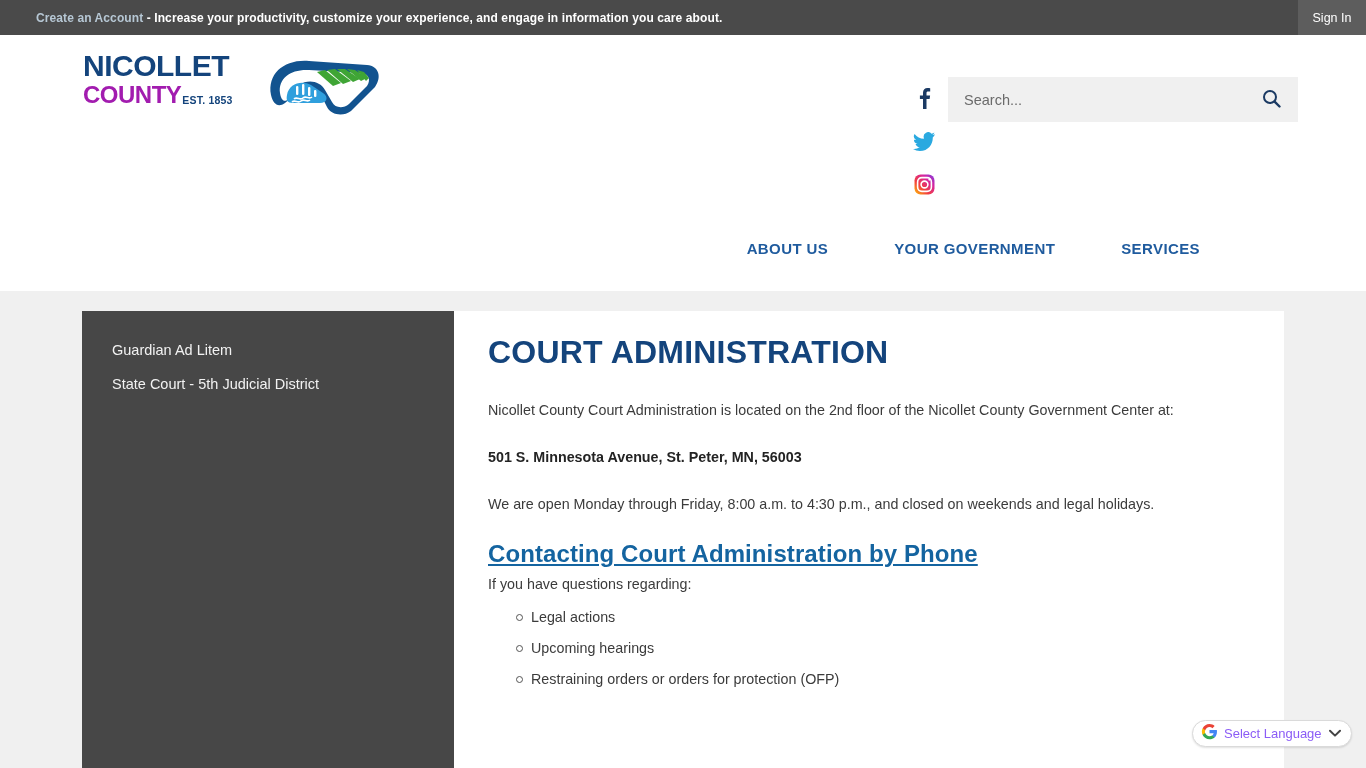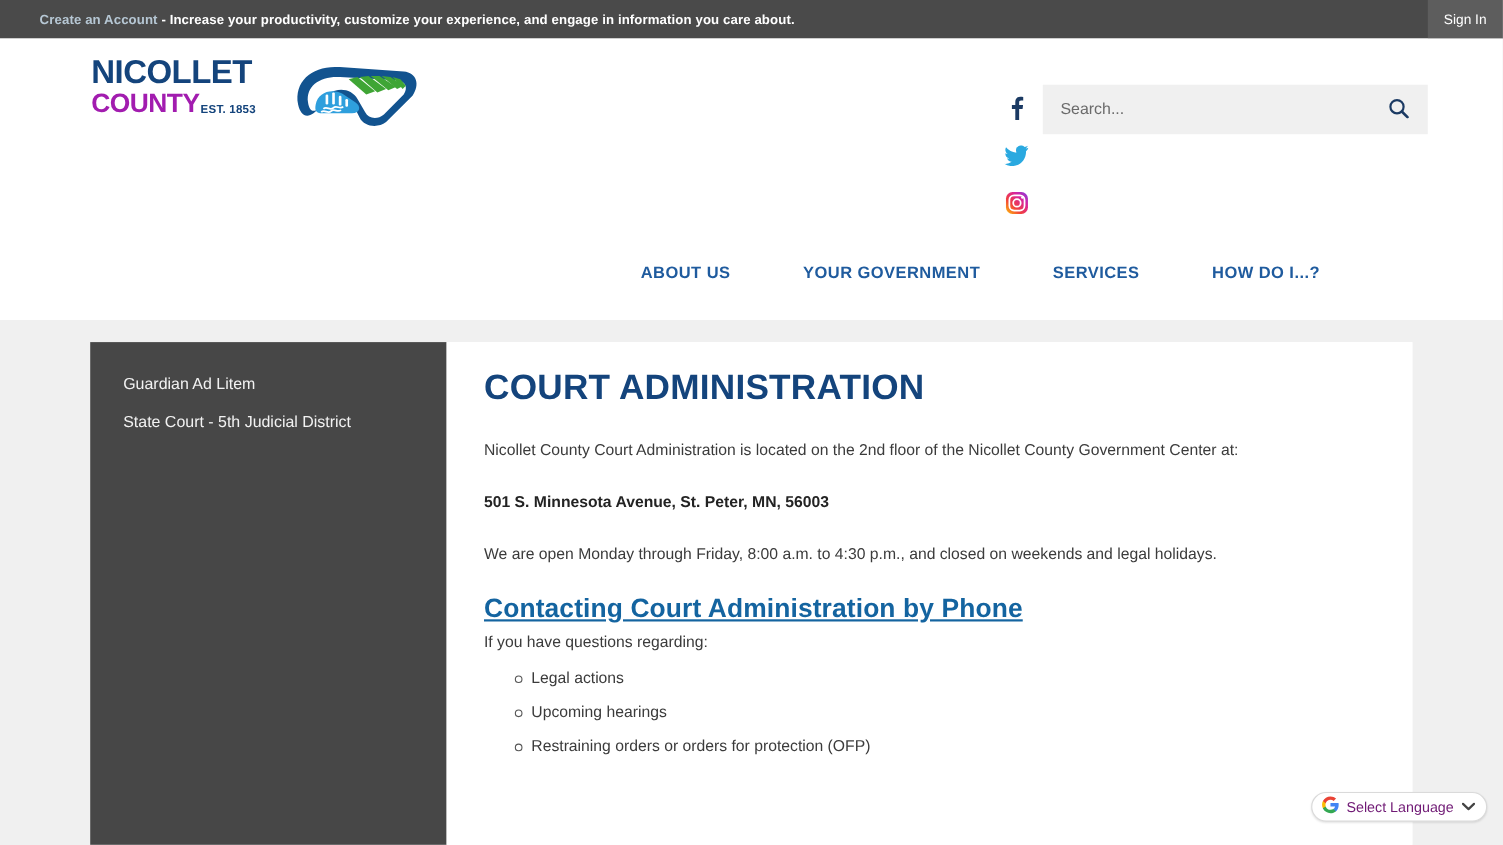--- a/index.html
+++ b/index.html
@@ -138,21 +138,21 @@
     width: 1366px; height: 477px;
     background: #f0f0f0;
   }
   .content-shell {
     position: absolute; left: 82px; top: 20px;
     width: 1202px; height: 457px;
     display: flex;
     background: #ffffff;
   }
   .sidebar {
-    width: 324px;
+    width: 372px;
     background: #474747;
     padding-top: 22px;
     flex-shrink: 0;
   }
   .sidebar-item {
     color: #f2f2f2;
     font-size: 14.5px;
     padding: 9px 30px;
     cursor: pointer;
     text-decoration: none;
@@ -234,21 +234,21 @@
     background: #ffffff;
     border: 1px solid #dadada;
     border-radius: 14px;
     display: flex; align-items: center;
     padding: 0 10px 0 8px;
     cursor: pointer;
     box-shadow: 0 1px 2px rgba(0,0,0,.12);
   }
   .gt-label {
     font-size: 13px;
-    color: #701a75;
+    color: #8b5cf6;
     margin: 0 7px 0 6px;
     white-space: nowrap;
   }
   .gt-chev { display: flex; align-items: center; }
 </style>
 </head>
 <body>
 
 <div class="topbar">
   <div class="topbar-msg">
@@ -334,21 +334,20 @@
           <path d="M12.6 12.6 L17.5 17.5" stroke="#1b3a63" stroke-width="2.4" stroke-linecap="round"></path>
         </svg>
       </span>
     </button>
   </div>
 
   <nav class="nav">
     <a class="nav-item">ABOUT US</a>
     <a class="nav-item">YOUR GOVERNMENT</a>
     <a class="nav-item">SERVICES</a>
-    <a class="nav-item">HOW DO I...?</a>
     <span class="nav-break"></span>
     <a class="nav-item">CONNECT WITH US</a>
   </nav>
 </div>
 
 <div class="page-wrap">
   <div class="content-shell">
 
     <aside class="sidebar">
       <a class="sidebar-item">Guardian Ad Litem</a>

